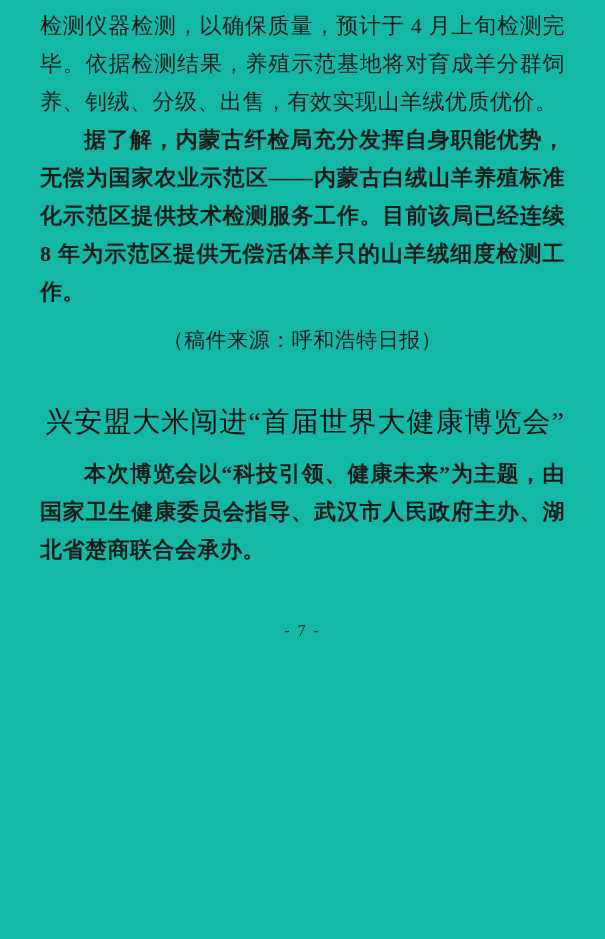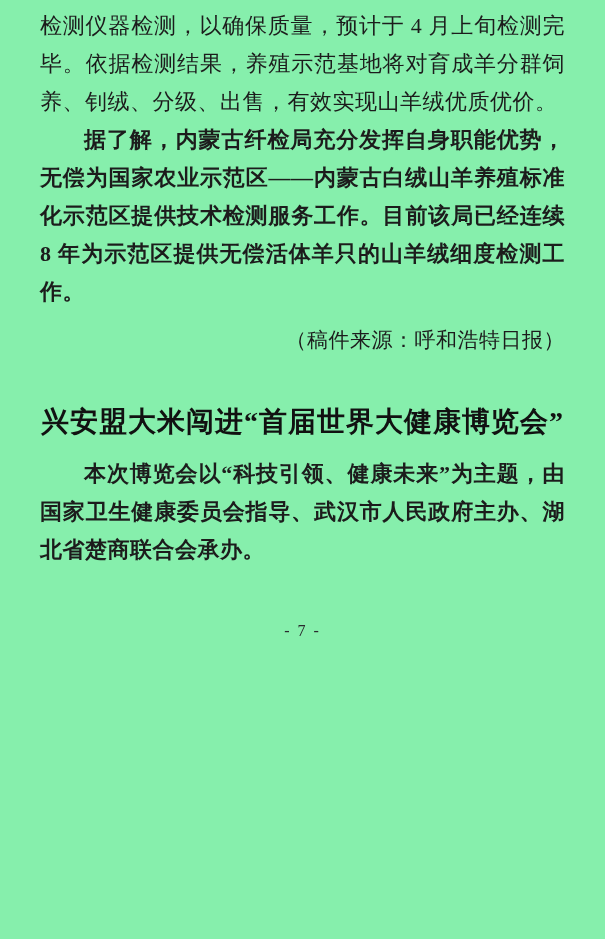--- a/index.html
+++ b/index.html
@@ -5,21 +5,21 @@
   html, body {
     margin: 0;
     padding: 0;
     background: #f7f7f6;
   }
   .page {
     position: relative;
     width: 605px;
     height: 939px;
     margin: 0 auto;
-    background: #86efac;
+    background: #14b8a6;
     color: #1c1c1c;
     font-family: "Liberation Serif", "DejaVu Serif", serif;
     box-sizing: border-box;
     padding: 7px 40px 0 40px;
     overflow: hidden;
   }
   .para {
     margin: 0;
     font-size: 22px;
     line-height: 38px;
@@ -28,29 +28,29 @@
     letter-spacing: 0.5px;
   }
   .para.indent {
     text-indent: 2em;
     font-weight: bold;
   }
   .source-line {
     margin: 10px 0 0 0;
     font-size: 21px;
     line-height: 38px;
-    text-align: right;
+    text-align: center;
     letter-spacing: 0.5px;
   }
   .article-title {
     margin: 42px 0 0 0;
     font-size: 28px;
     line-height: 42px;
-    font-weight: bold;
-    text-align: center;
+    font-weight: normal;
+    text-align: right;
     letter-spacing: 1px;
     color: #111;
   }
   .body-after-title {
     margin-top: 54px;
   }
   .para.follow {
     margin-top: 12px;
   }
   .page-number {

